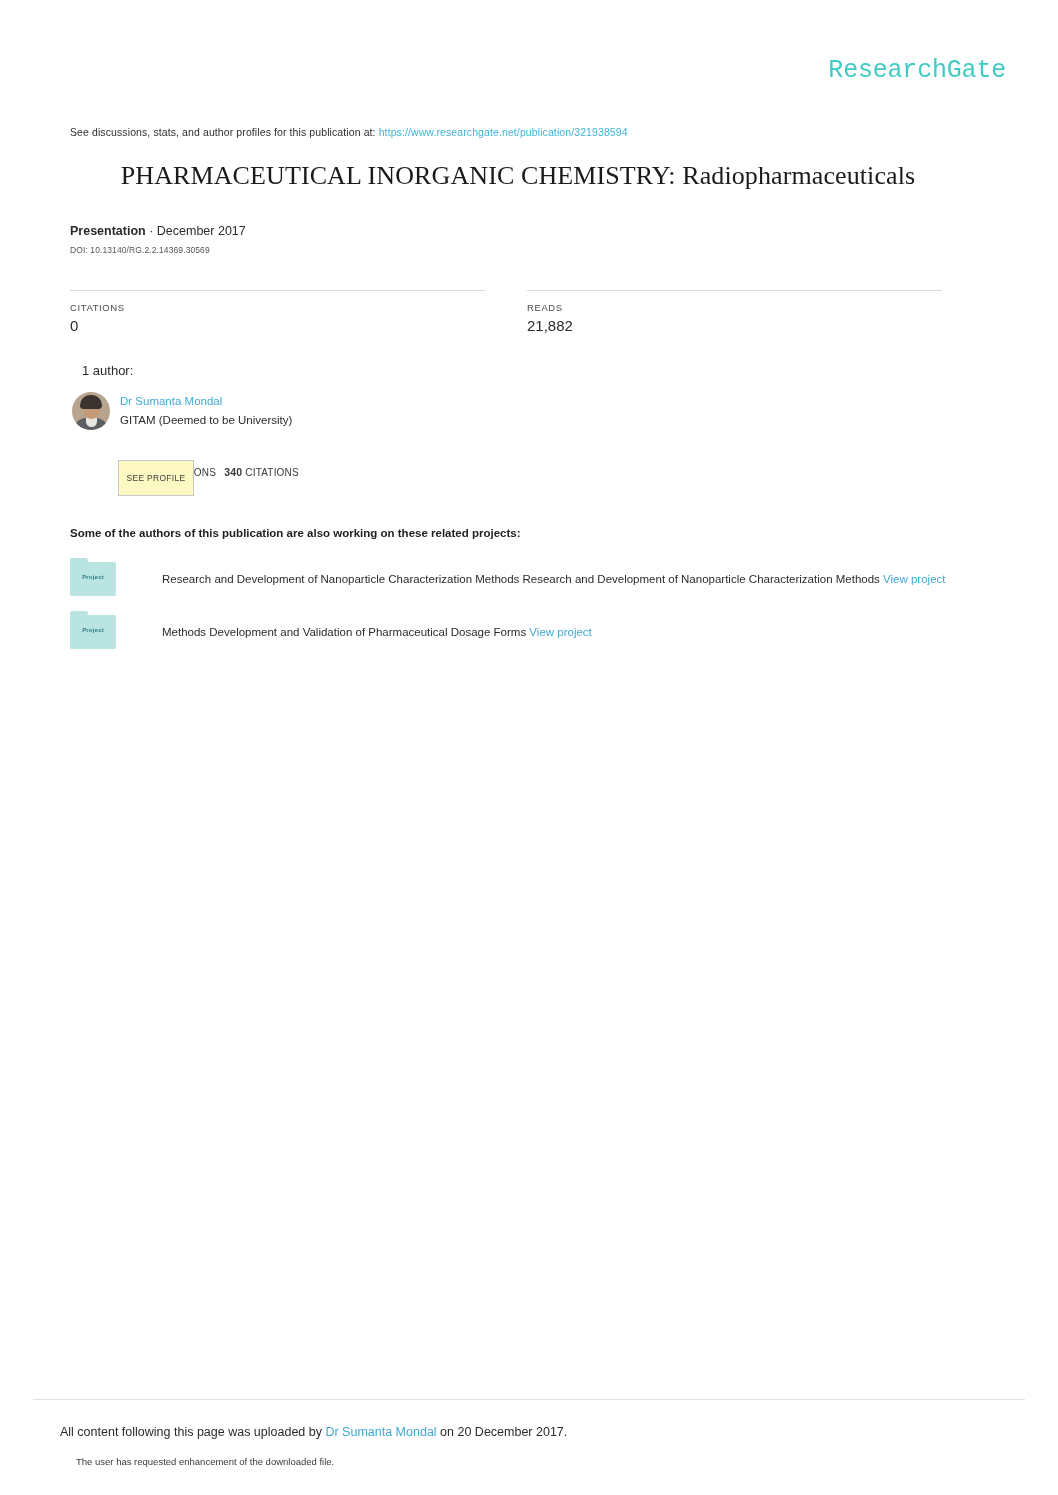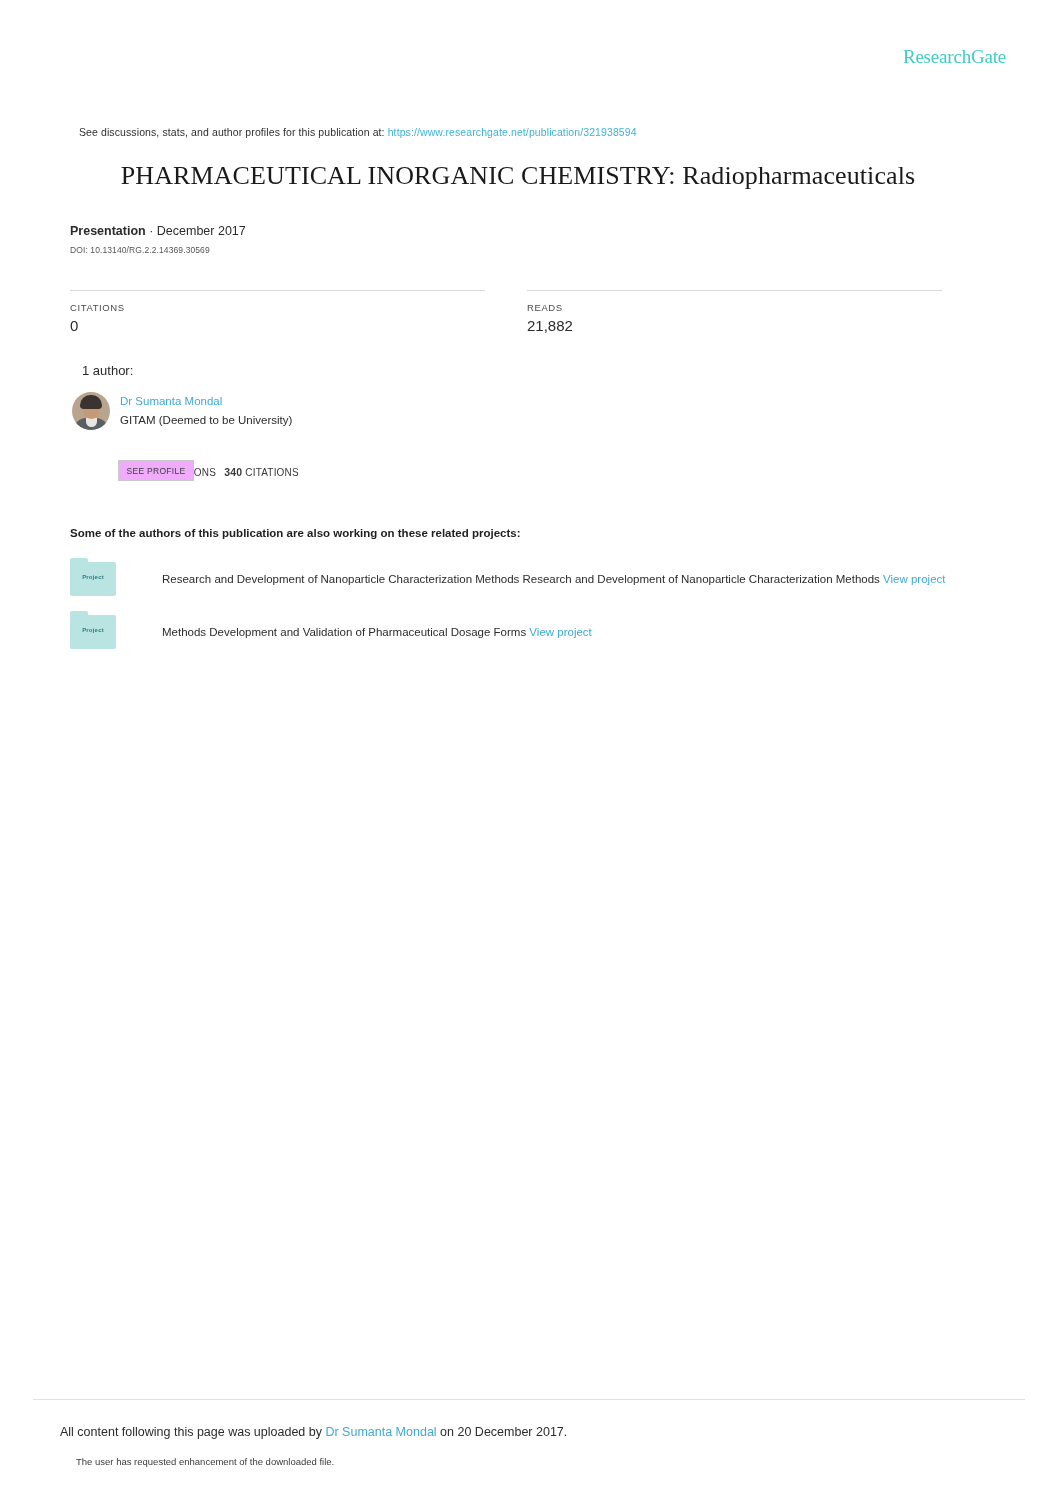--- a/index.html
+++ b/index.html
@@ -21,31 +21,31 @@
     top: 0;
     width: 1058px;
     height: 1495px;
     background: #ffffff;
     box-sizing: border-box;
   }
   
   .brand {
     position: absolute;
     right: 52px;
-    top: 46px;
-    font-family: Liberation Serif, serif;
-    font-size: 19px;
+    top: 56px;
+    font-family: Liberation Mono, monospace;
+    font-size: 25px;
     color: #40ccc4;
     letter-spacing: -0.2px;
     white-space: nowrap;
   }
   
   .discussions {
     position: absolute;
-    left: 79px;
+    left: 70px;
     top: 126px;
     font-size: 10.5px;
     color: #2f2f2f;
     letter-spacing: 0.1px;
     white-space: nowrap;
   }
   .discussions .lnk {
     color: #3fb4d6;
     text-decoration: none;
   }
@@ -182,23 +182,23 @@
     letter-spacing: 0.2px;
     margin-top: 32px;
   }
   .author-stats b { font-weight: 700; font-size: 10.5px; }
   .author-stats .sp { display: inline-block; width: 8px; }
   .see-profile {
     position: absolute;
     left: 118px;
     top: 460px;
     width: 76px;
-    height: 21px;
+    height: 36px;
     border: 1px solid #c9c9c9;
-    background: #f0abfc;
+    background: #fef9c3;
     font-size: 8.5px;
     color: #3c3c3c;
     letter-spacing: 0.3px;
     display: flex;
     align-items: center;
     justify-content: center;
     cursor: pointer;
     box-sizing: border-box;
   }
   

